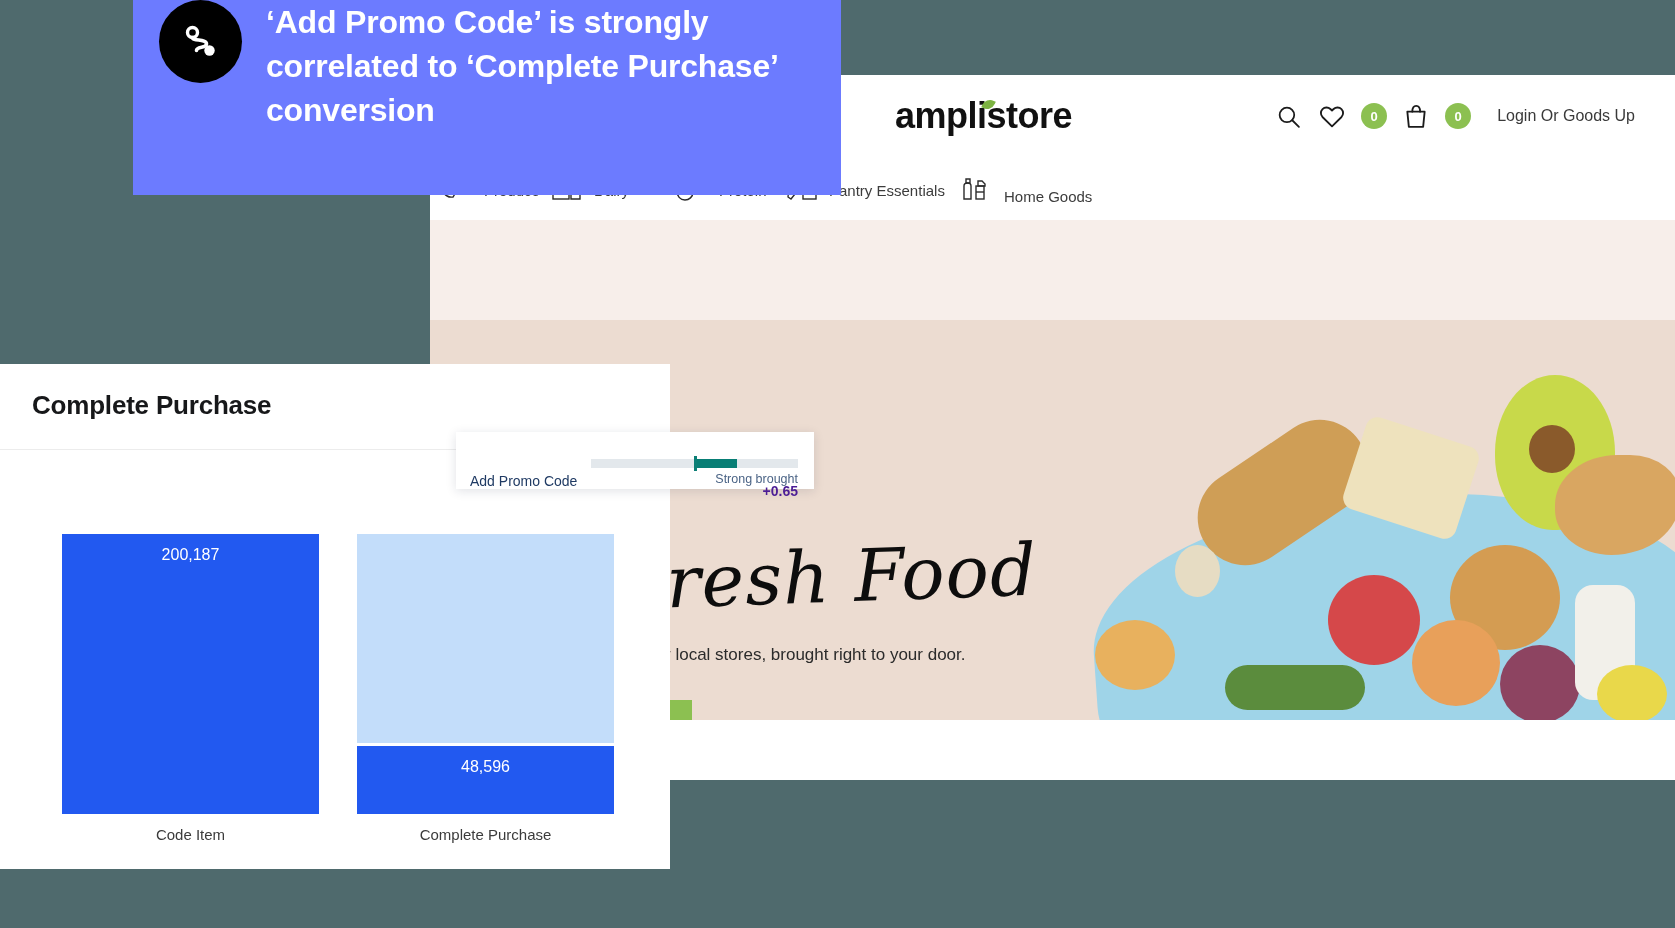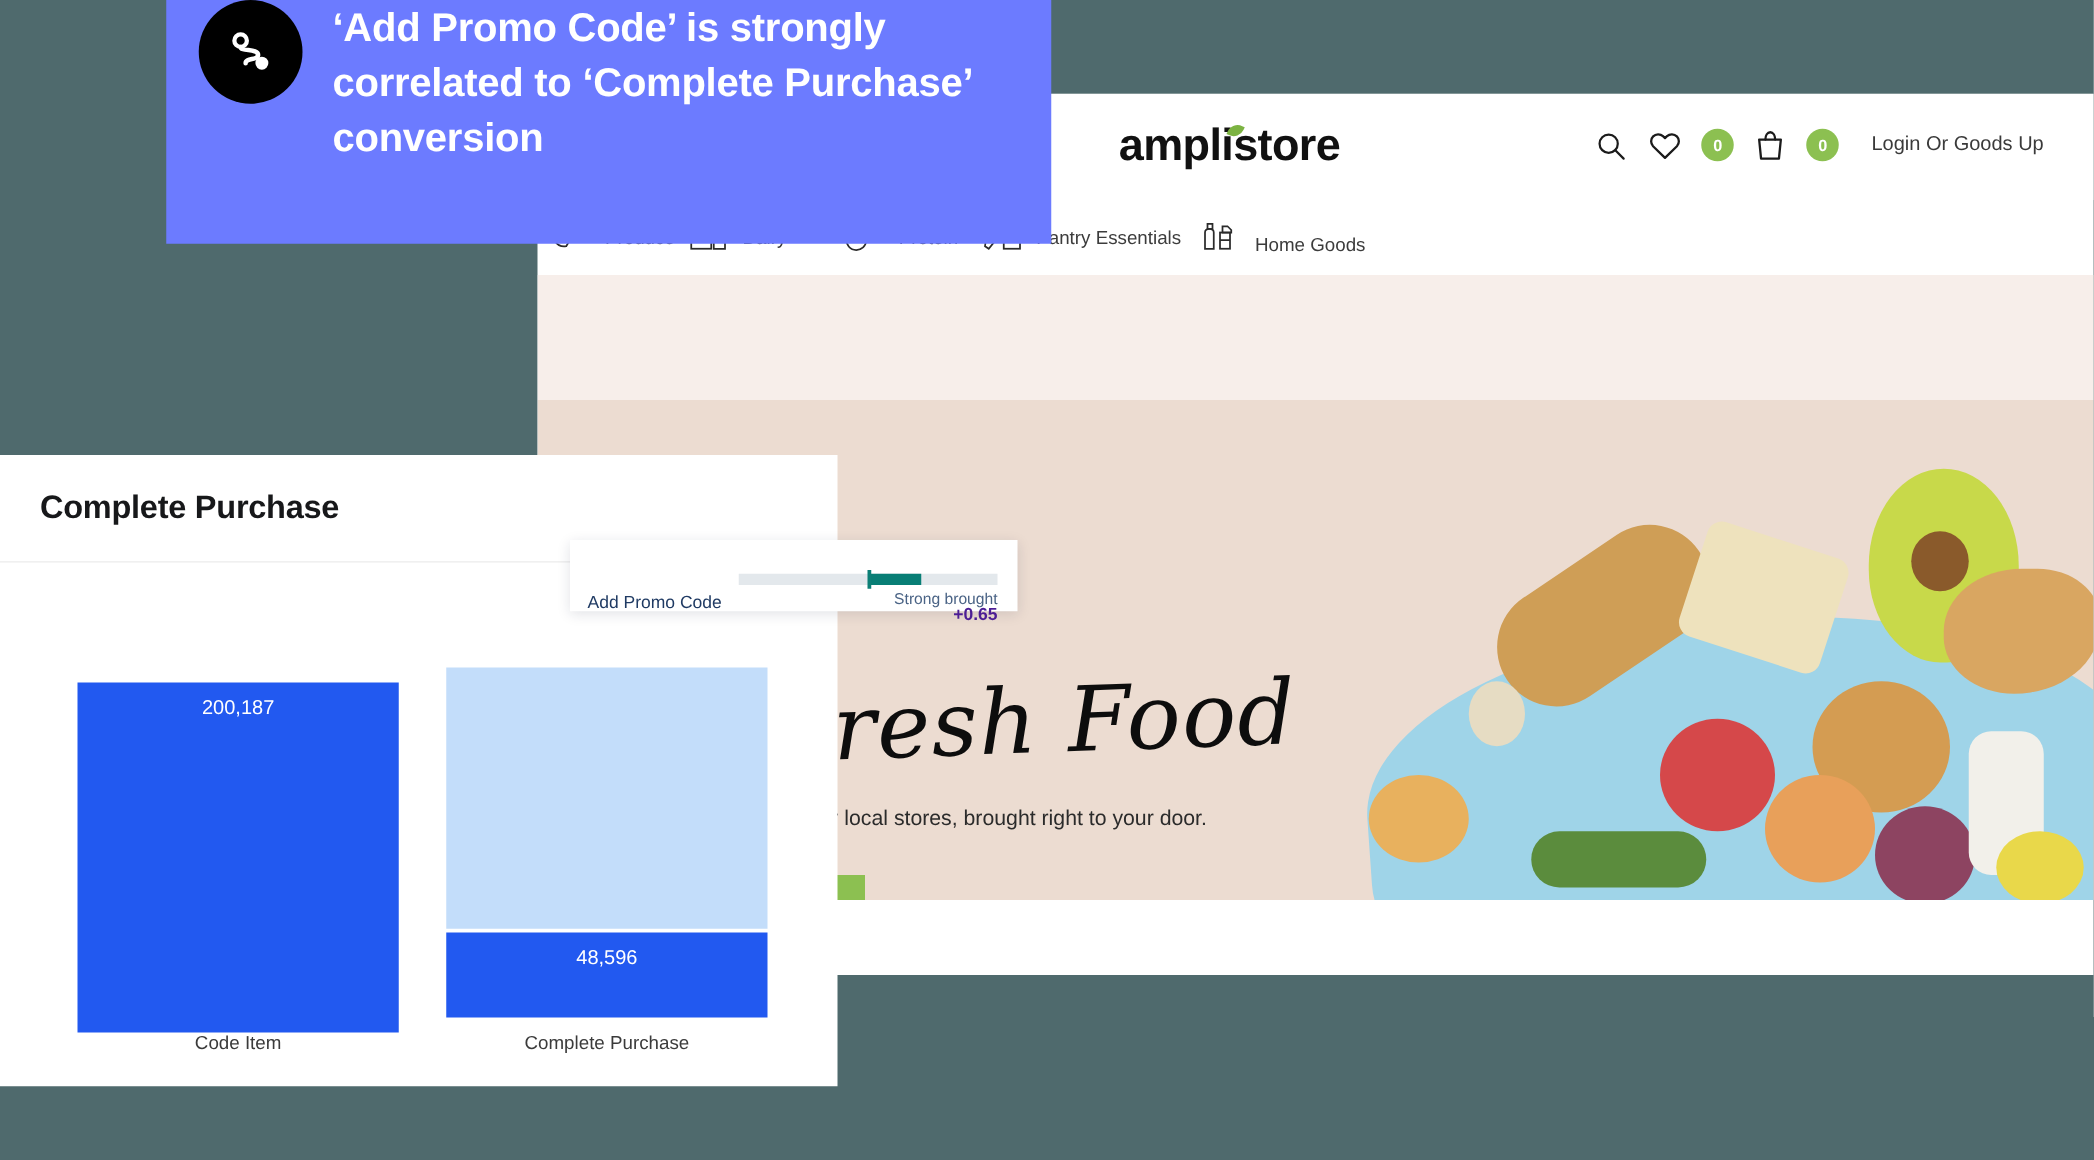--- a/index.html
+++ b/index.html
@@ -471,21 +471,21 @@
       </svg>
     </div>
     <div class="callout-text">‘Add Promo Code’ is strongly correlated to ‘Complete Purchase’ conversion</div>
   </div>
 
   <div class="chart-card">
     <div class="chart-title">Complete Purchase</div>
     <div class="chart-divider"></div>
     <div class="bars" id="bars">
         <div class="bar-col" style="left: 62px; width: 257px; height: 280px;">
-          <div class="bar-seg bar-fill" style="top: 0px; height: 280px; margin-top: 12px;">
+          <div class="bar-seg bar-fill" style="top: 0px; height: 280px;">
             <div class="bar-value" style="top: 12px;">200,187</div>
           </div>
           <div class="bar-label">Code Item</div>
         </div>
         <div class="bar-col" style="left: 357px; width: 257px; height: 280px;">
           <div class="bar-seg bar-rest" style="top: 0px; height: 209px;"></div>
           <div class="bar-seg bar-fill" style="top: 212px; height: 68px;">
             <div class="bar-value" style="top: 12px;">48,596</div>
           </div>
           <div class="bar-label">Complete Purchase</div>

